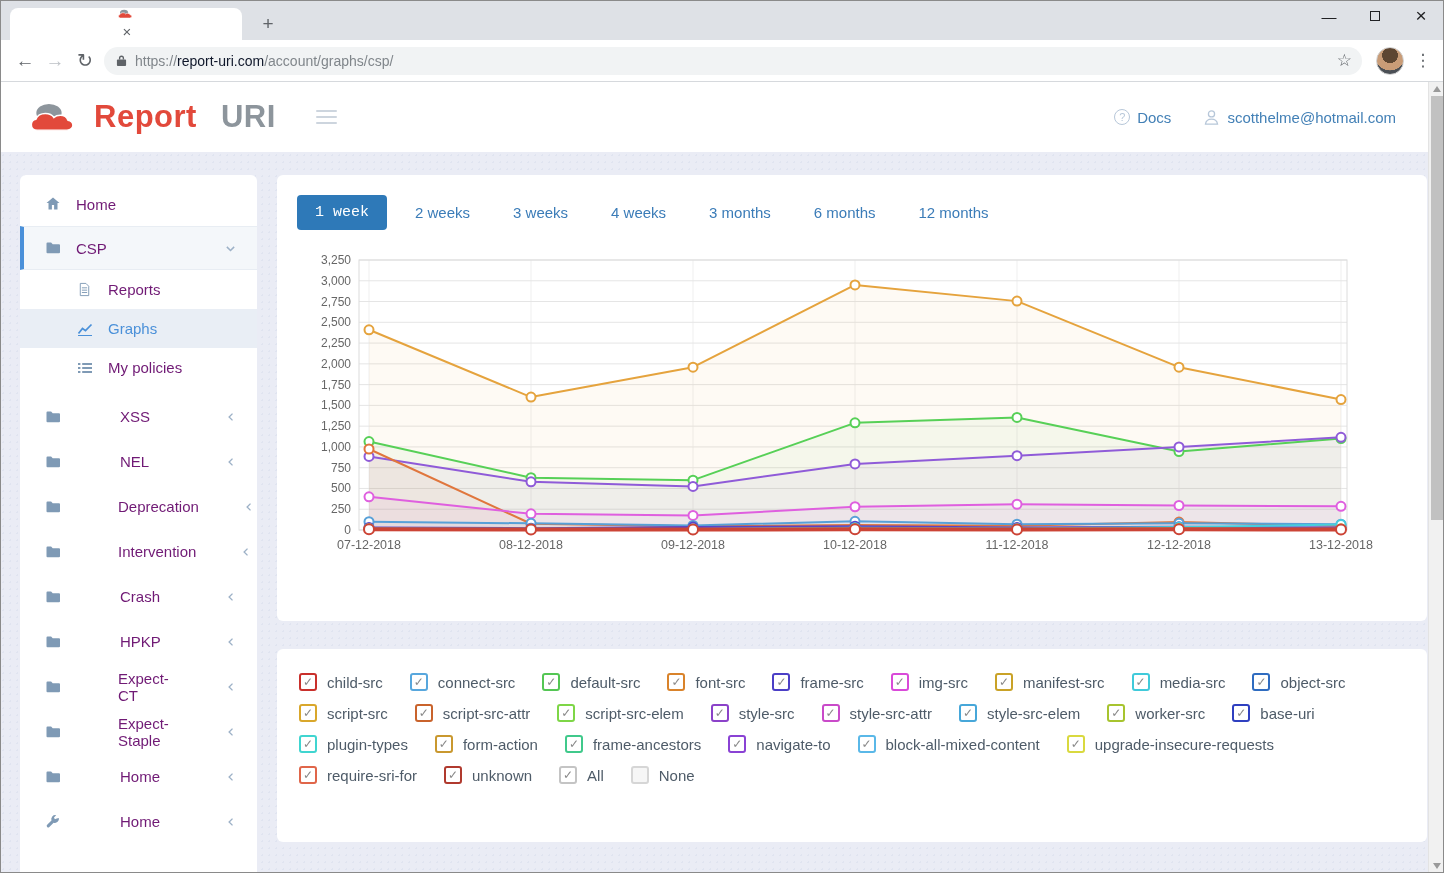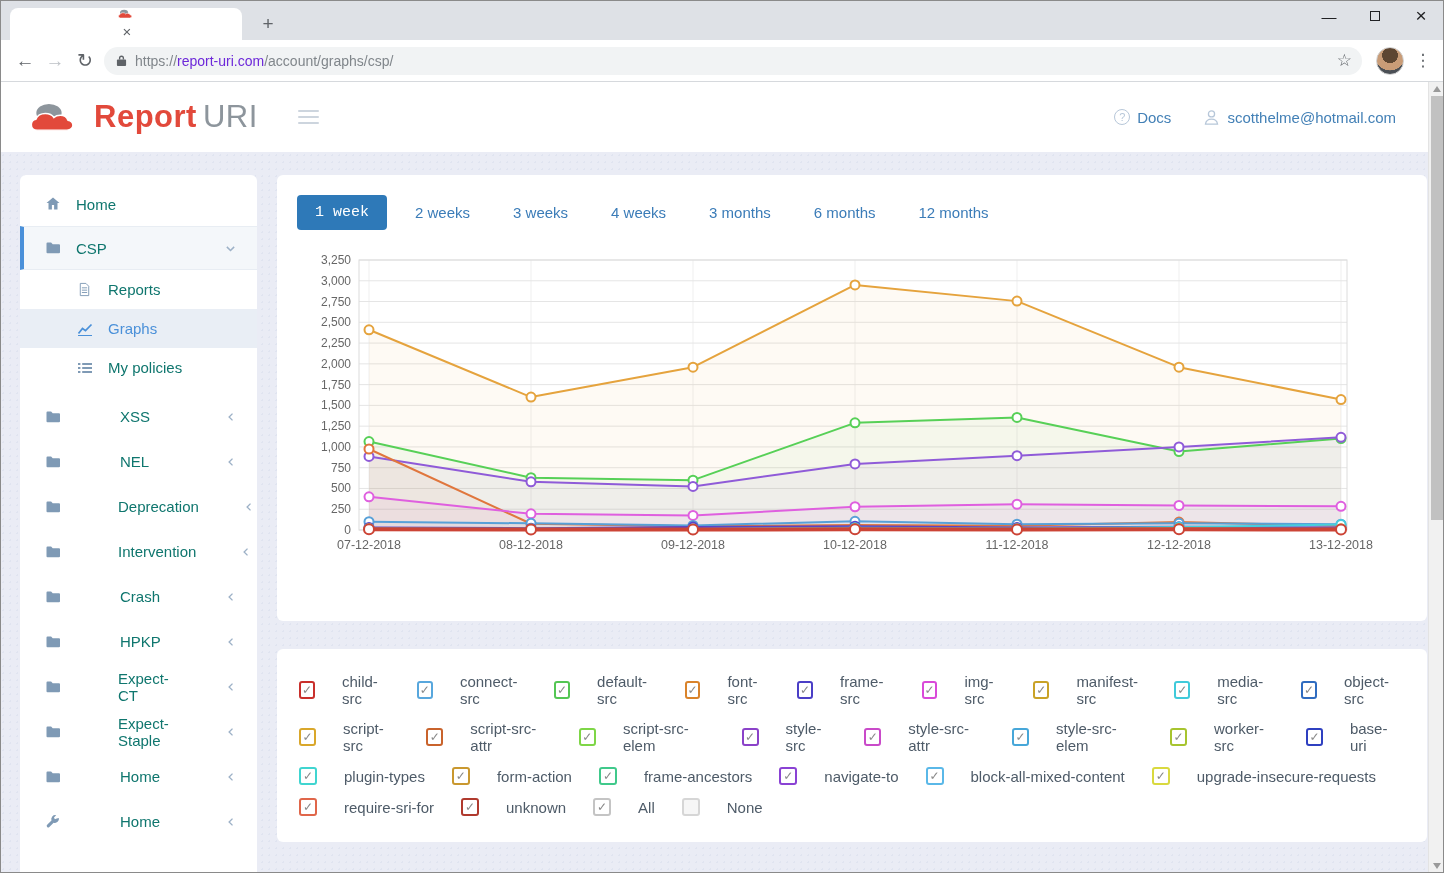--- a/index.html
+++ b/index.html
@@ -17,47 +17,47 @@
   .wincontrols { position:absolute; right:0; top:0; height:32px; display:flex; }
   .winbtn { width:46px; height:32px; display:flex; align-items:center; justify-content:center; color:#202124; font-size:15px; }
   .maxbox { width:10px; height:10px; border:1.4px solid #202124; display:inline-block; }
 
   .urlbar { height:42px; background:#fff; display:flex; align-items:center; padding:0 10px; border-bottom:1px solid #d6d9dd; }
   .navic { font-size:19px; color:#5f6368; width:30px; text-align:center; }
   .navic.disabled { color:#bdc1c6; }
   .omnibox { flex:1; height:28px; background:#f1f3f4; border-radius:14px; margin:0 8px 0 4px;
              display:flex; align-items:center; padding:0 10px 0 12px; }
   .urltext { font-size:14px; margin-left:8px; color:#80868b; }
-  .urltext .host { color:#6d28d9; }
+  .urltext .host { color:#0f172a; }
   .star { margin-left:auto; font-size:17px; color:#5f6368; }
   .avatar { width:28px; height:28px; border-radius:50%; margin:0 8px 0 6px;
             background:radial-gradient(circle at 50% 28%, #5d4632 0 34%, #c99c77 35% 66%, #4a4f55 67%); border:1px solid #d0d0d0; }
   .dots { font-size:17px; color:#5f6368; width:22px; text-align:center; }
 
   
   .page { height:791px; position:relative;
           background-color:#eaecf5;
           background-image:radial-gradient(#e0e4f0 1px, transparent 1px);
           background-size:7px 7px; }
   .site-header { height:70px; background:#fff; display:flex; align-items:center; }
   .logo { display:flex; align-items:center; margin-left:30px; }
   .logo-text { font-size:31px; margin-left:8px; letter-spacing:0.5px; }
   .logo-report { color:#e2493b; font-weight:700; }
-  .logo-uri { color:#8d959c; font-weight:400; margin-left:6px; }
+  .logo-uri { color:#8d959c; font-weight:700; margin-left:24px; }
   .hamburger { margin-left:40px; display:flex; flex-direction:column; gap:4px; }
   .hamburger div { width:21px; height:2px; background:#cdd5de; border-radius:1px; }
   .header-right { margin-left:auto; margin-right:48px; display:flex; align-items:center; gap:32px; }
   .hlink { display:flex; align-items:center; gap:7px; color:#4380b6; font-size:15px; }
   .hicon { color:#b7c7d9; display:flex; align-items:center; }
   .qcircle { width:16px; height:16px; border:1.4px solid #b7c7d9; border-radius:50%; font-size:11px;
              display:flex; align-items:center; justify-content:center; color:#b7c7d9; }
 
   
   .sidebar { position:absolute; left:20px; top:93px; width:237px; height:1100px; background:#fff; border-radius:6px; overflow:hidden; }
-  .side-item { display:flex; align-items:center; height:44px; padding-left:25px; color:#0f766e; font-size:15px; cursor:default; }
+  .side-item { display:flex; align-items:center; height:44px; padding-left:25px; color:#701a75; font-size:15px; cursor:default; }
   .side-item .ic { color:#7f9ab5; width:18px; display:flex; margin-right:13px; }
   .side-item .chev { margin-left:auto; margin-right:20px; color:#9db1c7; display:flex; }
   .side-item.parent-active { background:#f4f7fa; border-left:4px solid #4a90d9; padding-left:21px;
                              border-top:1px solid #e8edf3; border-bottom:1px solid #e8edf3; }
   .side-sub { height:39px; padding-left:57px; }
   .side-sub.active { background:#e9eef5; color:#4a90d9; }
   .side-sub.active .ic { color:#4a90d9; }
   .side-section { height:45px;gap:44px; }
   .side-gap { height:7px; }
 
@@ -69,21 +69,21 @@
   .ptab { font-size:15px; color:#3b7cb8; padding:9px 15px; margin-right:13px; border-radius:4px; }
   .ptab.active { background:#2e79b8; color:#fff; padding:9px 18px;font-family:Liberation Mono, monospace; }
   .chart-holder { margin-top:16px; margin-left:10px; }
 
   .card-filters { margin-top:28px; height:193px; padding:24px 0 0 22px; }
   .filter-row { display:flex; align-items:center; margin-bottom:13px; }
   .filter-item { display:flex; align-items:center; margin-right:27px; cursor:default; }
   .cb { width:18px; height:18px; border:2px solid #999; border-radius:3px; display:flex;
         align-items:center; justify-content:center; font-size:12px; color:#8a8a8a; background:#fff; }
   .cb.unchecked { background:#f6f6f6; }
-  .filter-item .lbl { font-size:15px; color:#4e5b68; margin-left:27px; }
+  .filter-item .lbl { font-size:15px; color:#4e5b68; margin-left:10px; }
 
   
   .scrollbar { position:absolute; right:0; top:0; width:16px; height:100%; background:#f1f1f1; border-left:1px solid #e3e3e3; z-index:50; }
   .sb-thumb { position:absolute; top:14px; left:2px; width:12px; height:424px; background:#c1c1c1; }
   .sb-arrow { position:absolute; left:4px; width:0; height:0; border-left:4px solid transparent; border-right:4px solid transparent; }
   .sb-up { top:4px; border-bottom:6px solid #9a9a9a; }
   .sb-down { bottom:4px; border-top:6px solid #9a9a9a; }
 
   svg text { font-family:"Liberation Sans", sans-serif; }
 </style>

